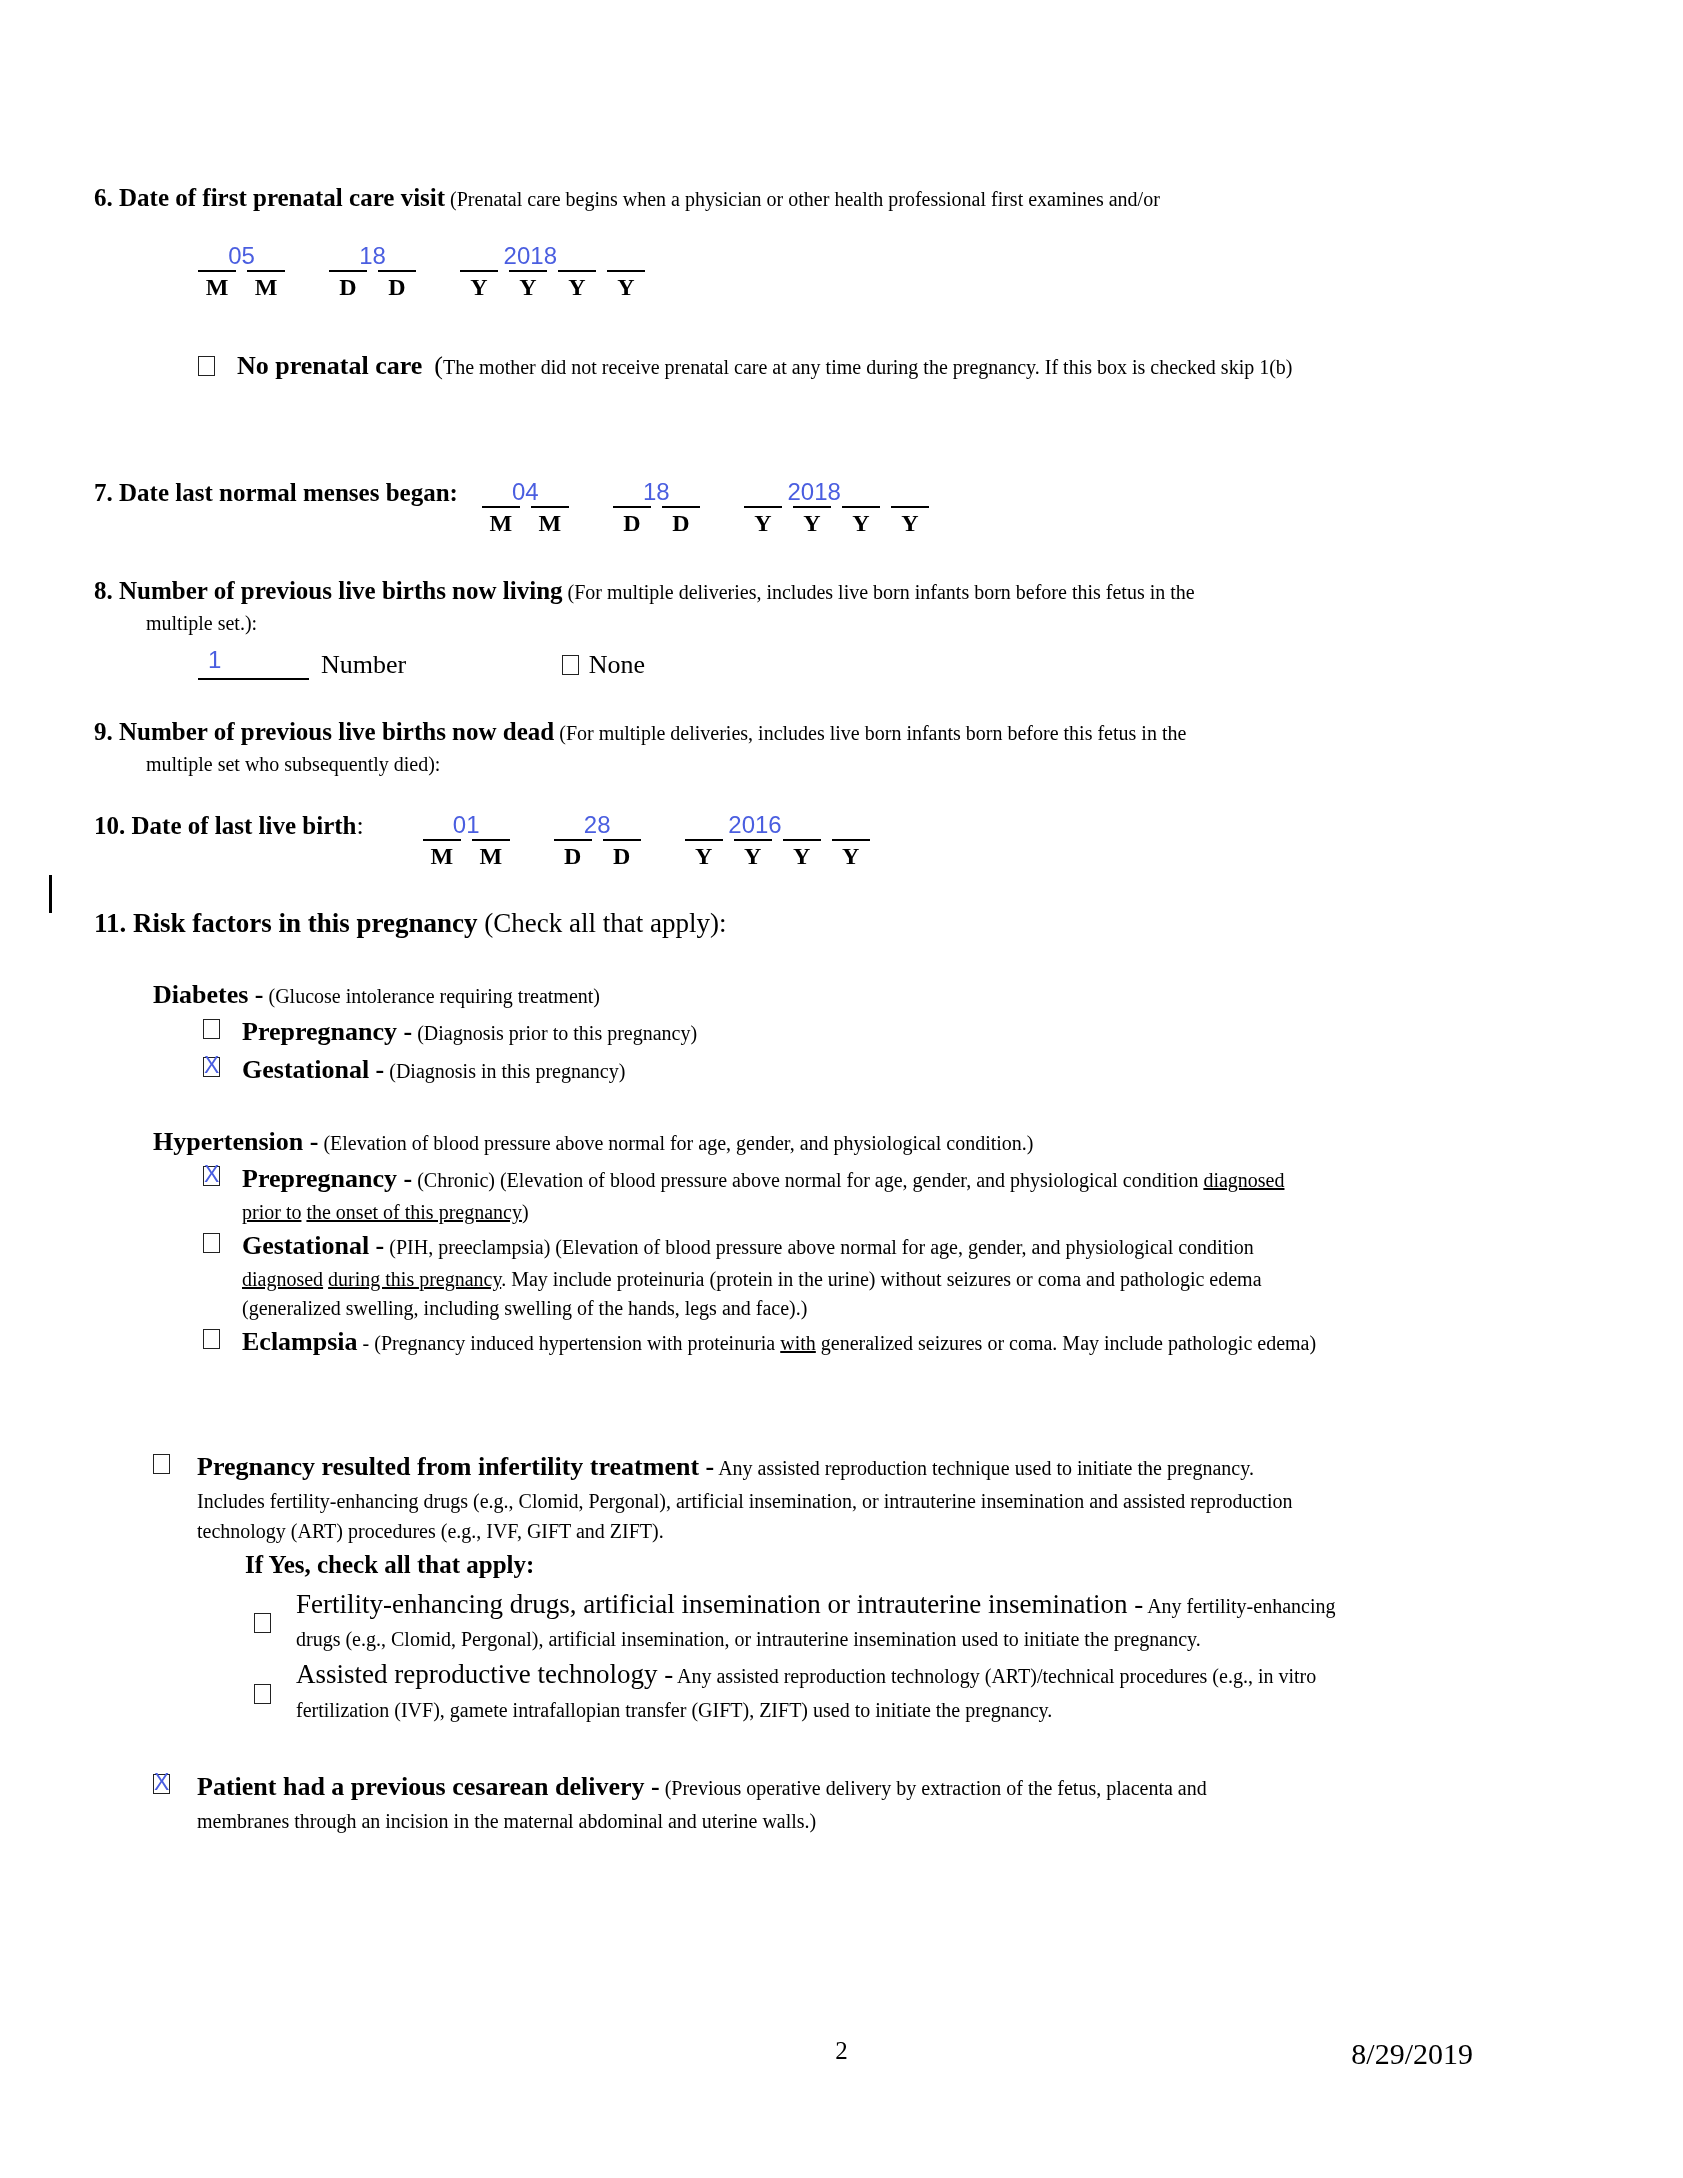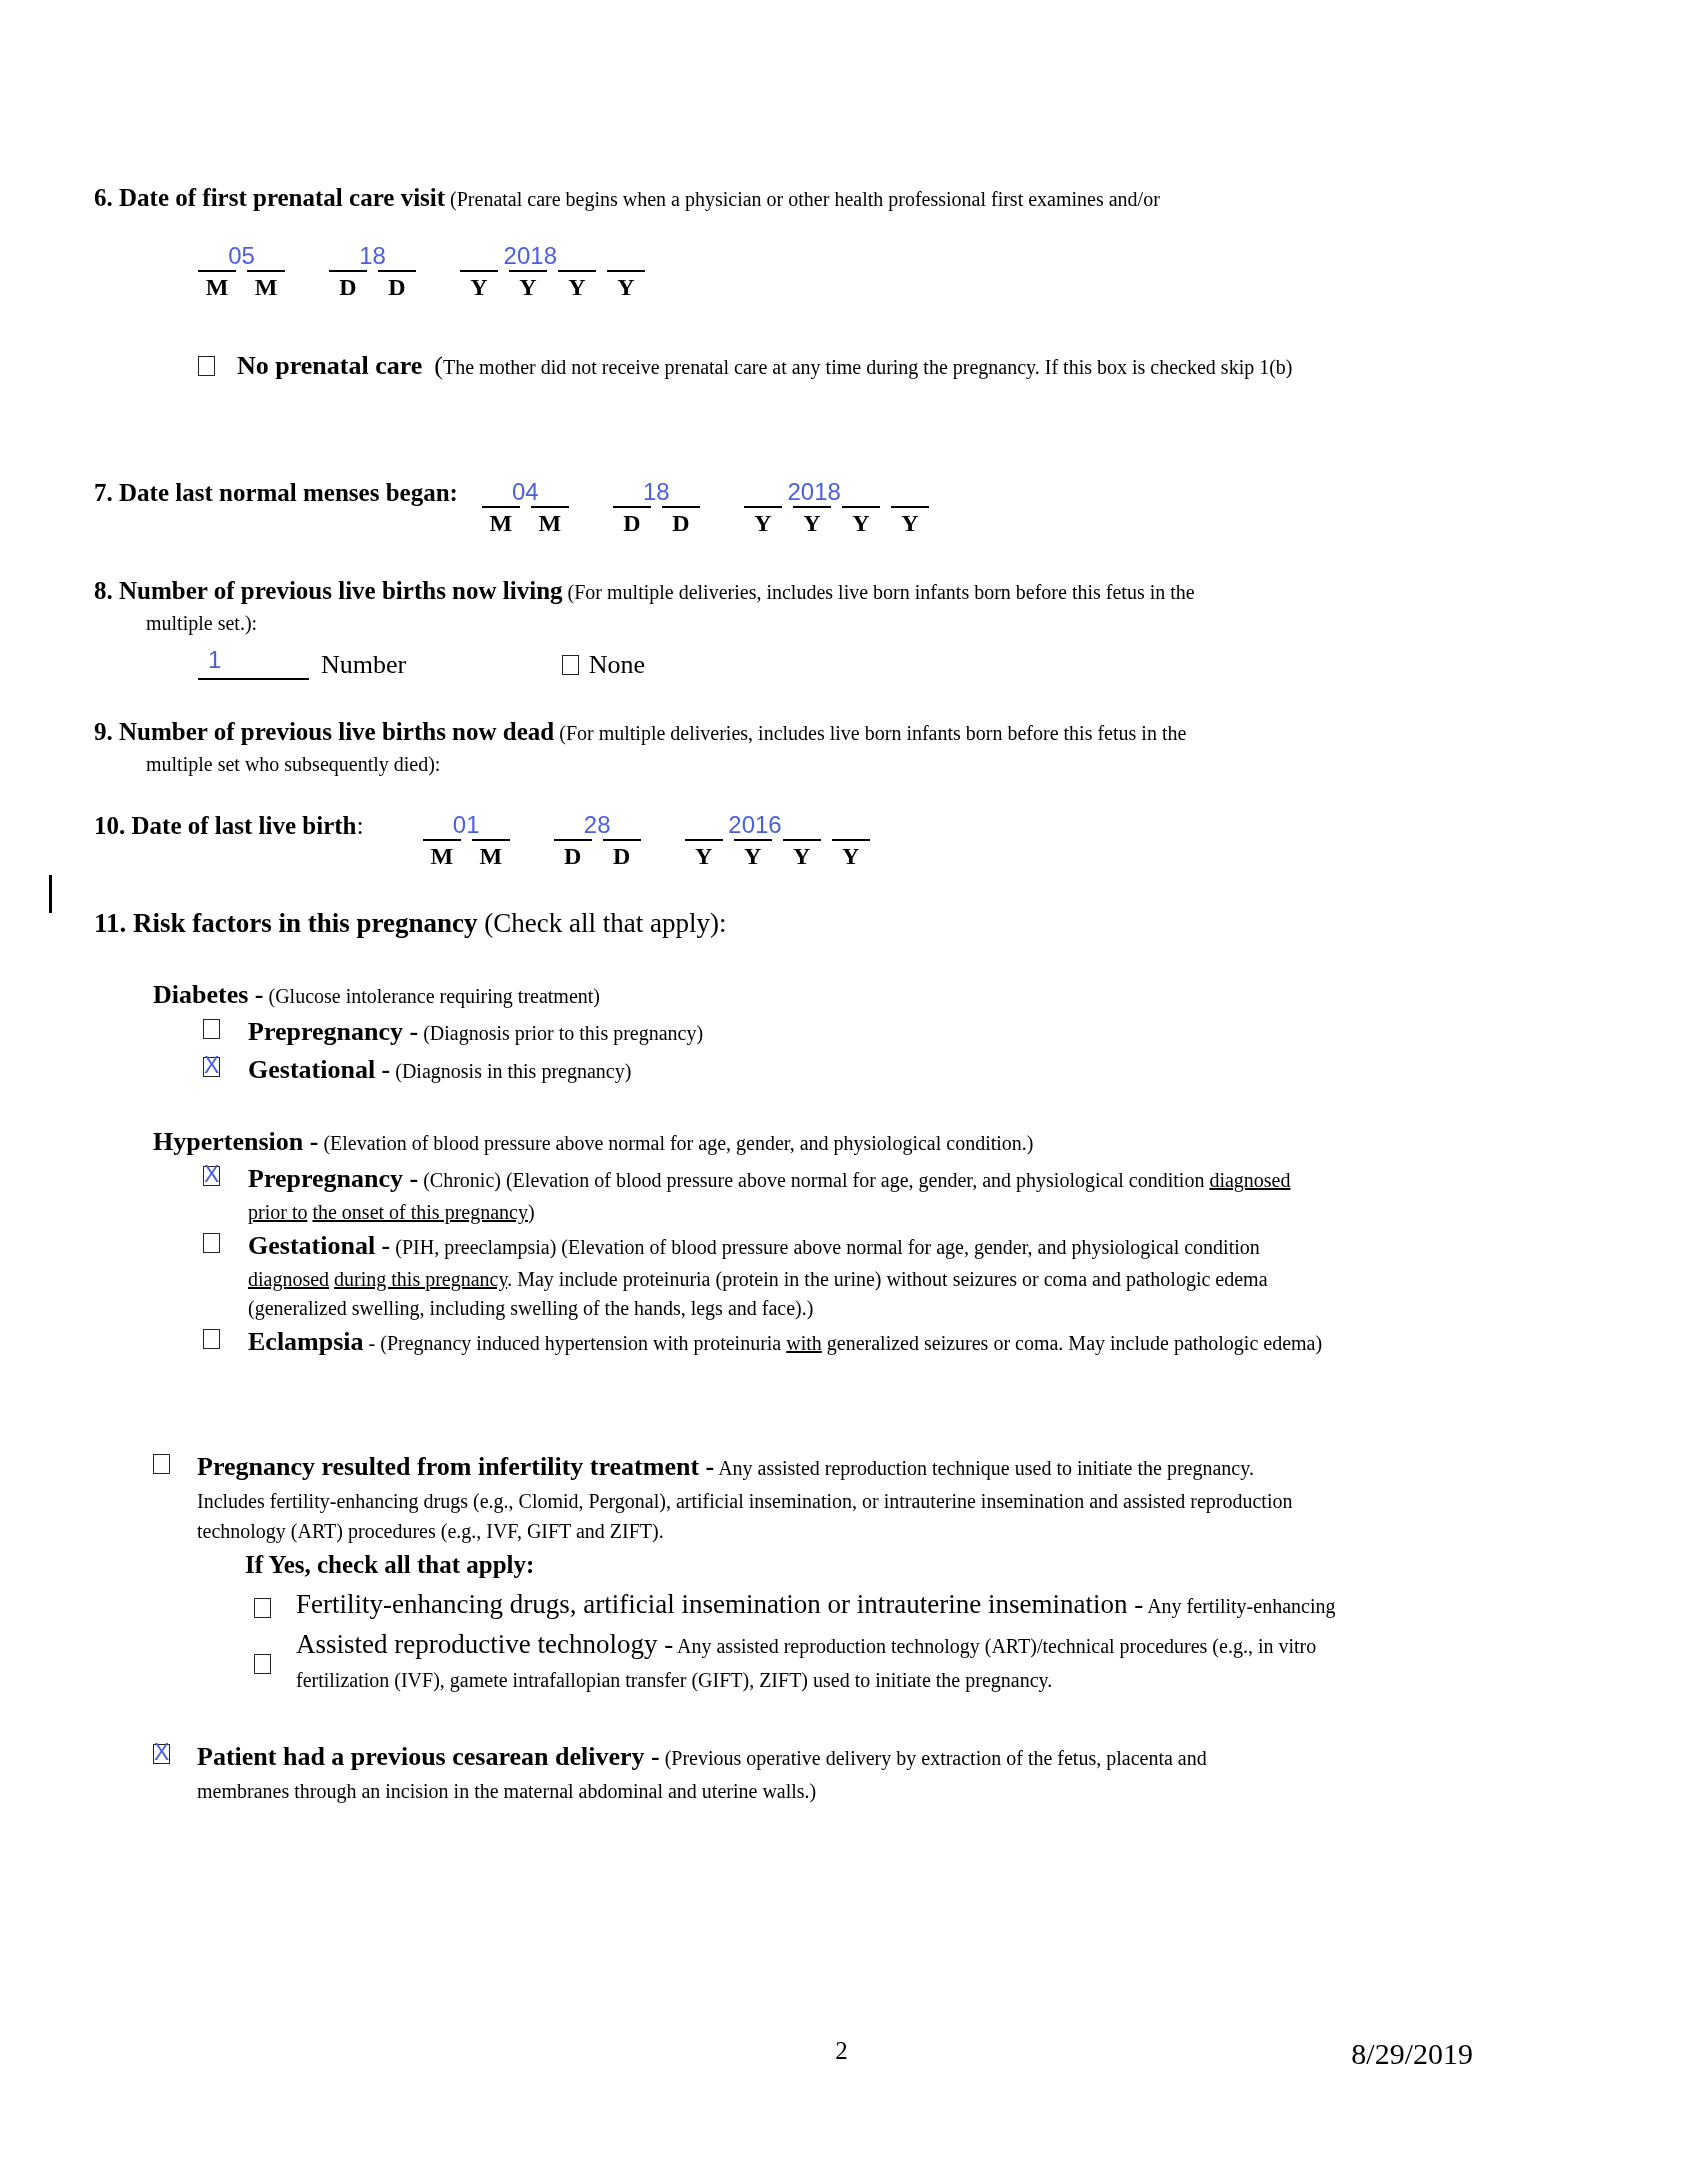--- a/index.html
+++ b/index.html
@@ -54,21 +54,21 @@
     font-size:24px; font-family:"Liberation Sans", sans-serif;
   }
   .numlabel { margin-left:12px; }
   .nonegroup { margin-left:149px; }
   .nonelabel { margin-left:10px; }
 
   
   .riskblock { margin-left:59px; }
   .subitem { display:flex; margin-left:50px; align-items:flex-start; line-height:1.45; }
   .subitem .cb { margin-top:6px; }
-  .subitem .itext { margin-left:28px; }
+  .subitem .itext { margin-left:22px; }
   .topitem { display:flex; margin-left:59px; align-items:flex-start; line-height:1.5; }
   .topitem .cb { margin-top:7px; }
   .topitem .itext { margin-left:27px; }
   .ifyes { margin-left:48px; }
   .fertitem { display:flex; margin-left:57px; align-items:center; line-height:1.5;font-family:Liberation Serif, serif; }
   .fertitem .cb { margin-top:8px; }
   .fertitem .itext { margin-left:25px; }
   .biglabel { font-size:27px; }
 
   
@@ -294,20 +294,21 @@
       <div class="itext small">
         <span class="h2">Pregnancy resulted from infertility treatment -</span><span>  Any assisted reproduction technique used to initiate the pregnancy.</span><br>
         <span>Includes fertility-enhancing drugs (e.g., Clomid, Pergonal), artificial insemination, or intrauterine insemination and assisted reproduction</span><br>
         <span>technology (ART) procedures (e.g., IVF, GIFT and ZIFT).</span>
         <div class="ifyes h">If Yes, check all that apply:</div>
 
         <div class="fertitem">
           <span class="cb"></span>
           <div class="itext small">
             <span class="biglabel">Fertility-enhancing drugs, artificial insemination or intrauterine insemination -</span><span> Any fertility-enhancing</span><br>
+            <span>drugs   (e.g., Clomid, Pergonal), artificial insemination, or intrauterine insemination used to initiate the pregnancy.</span>
           </div>
         </div>
         <div class="fertitem">
           <span class="cb"></span>
           <div class="itext small">
             <span class="biglabel">Assisted reproductive technology -</span><span> Any assisted reproduction technology (ART)/technical procedures (e.g., in vitro</span><br>
             <span>fertilization (IVF), gamete intrafallopian transfer (GIFT), ZIFT) used to initiate the pregnancy.</span>
           </div>
         </div>
       </div>

